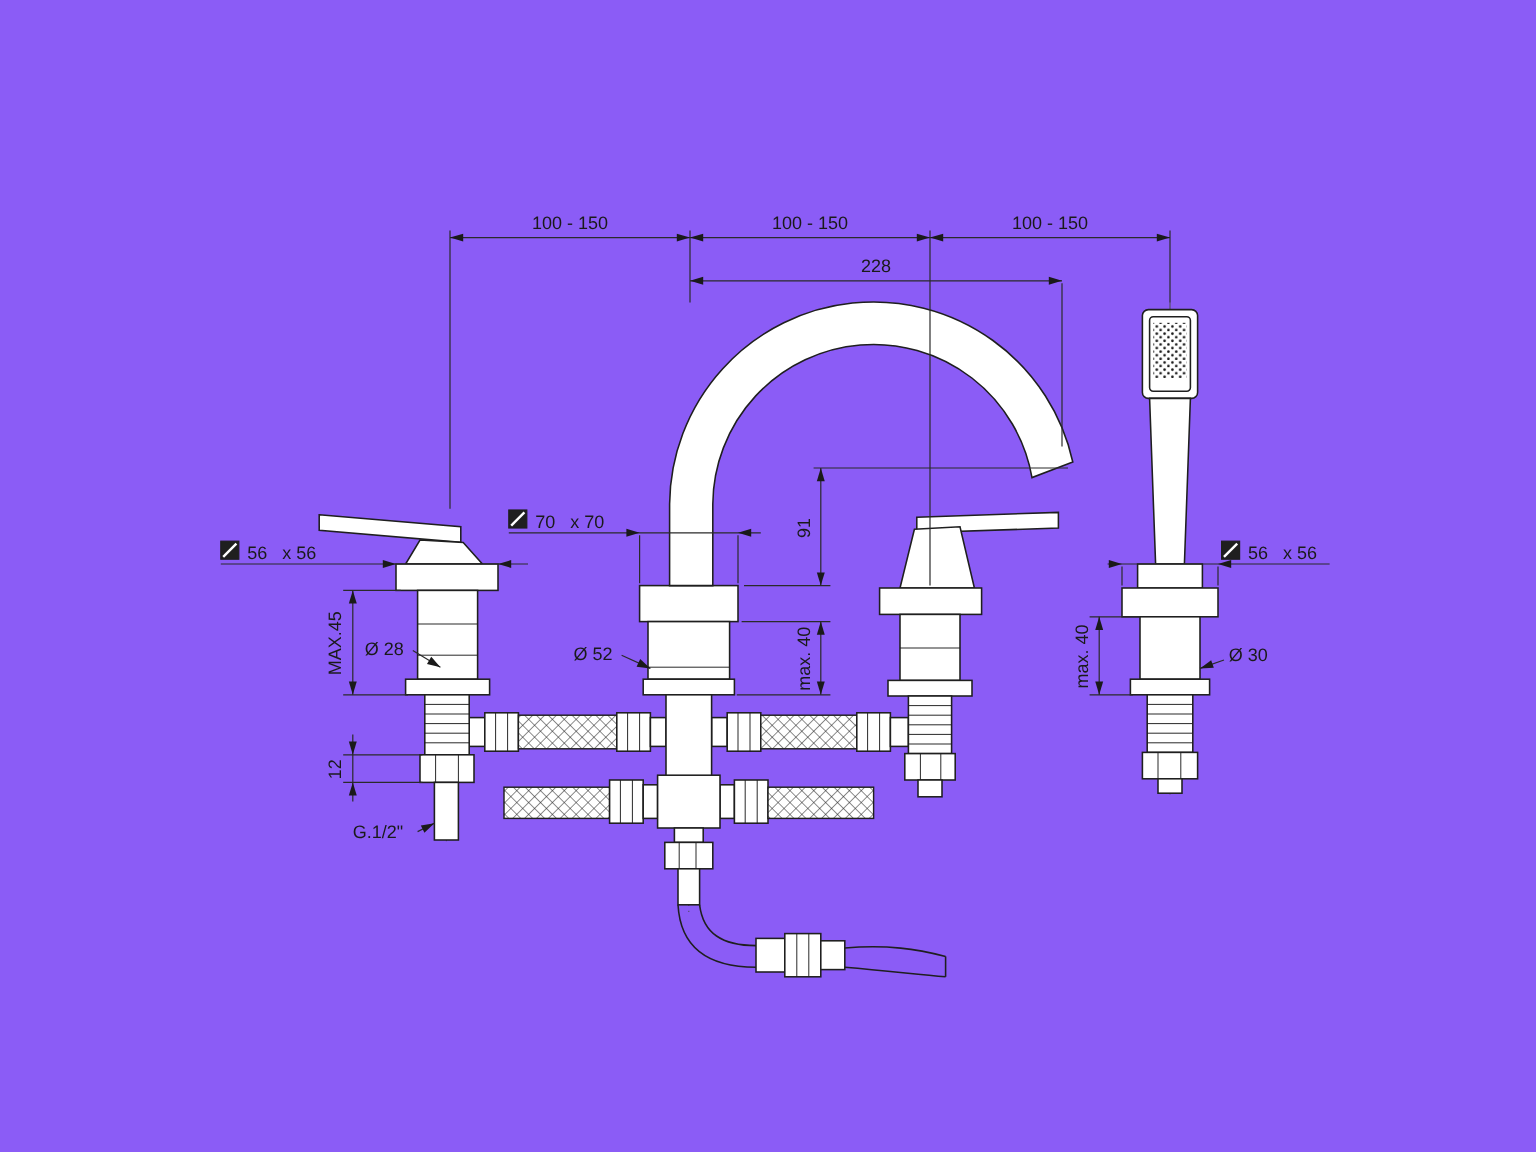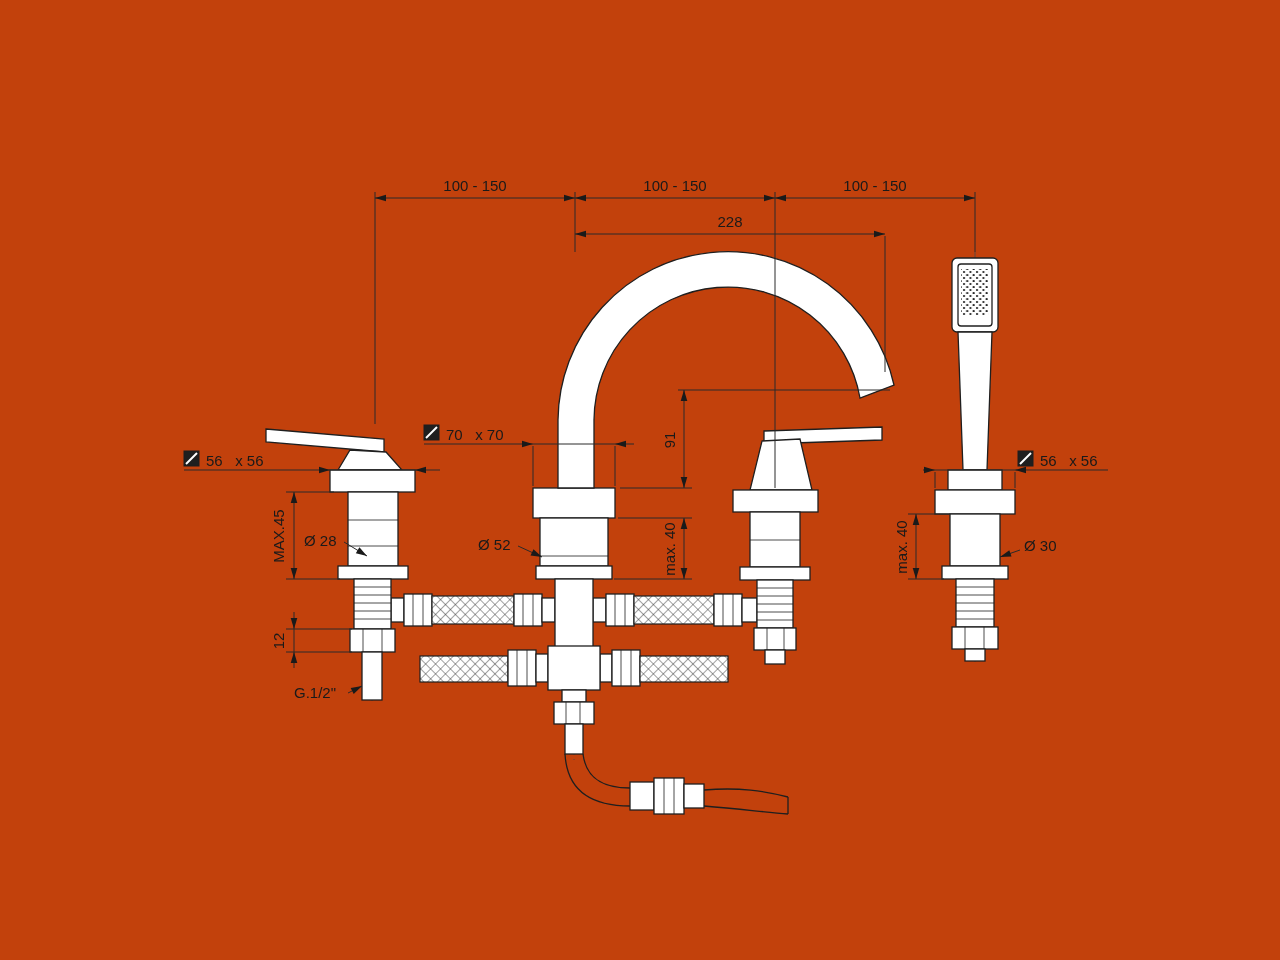--- a/index.html
+++ b/index.html
@@ -1,16 +1,16 @@
 <!DOCTYPE html>
 <html><head>
 <meta charset="utf-8">
 <style>
   html,body{margin:0;padding:0;background:#fff;}
-  .canvas{position:relative;width:1280px;height:960px;background:#c2410c;overflow:hidden;}
+  .canvas{position:relative;width:1280px;height:960px;background:#8b5cf6;overflow:hidden;}
   svg{position:absolute;left:0;top:0;}
   svg text{font-family:"Liberation Sans",sans-serif;font-size:15px;fill:#1a1a1a;white-space:pre;}
   .fl{fill:#ffffff;stroke:#1f1f1f;stroke-width:1.3;}
   .ol{fill:none;stroke:#1f1f1f;stroke-width:1.3;}
   .dl{fill:none;stroke:#2a2a2a;stroke-width:1;}
   .cl{fill:none;stroke:#4a4a4a;stroke-width:0.8;stroke-dasharray:14 4 3 4;}
   .thread{fill:none;stroke:#1f1f1f;stroke-width:0.8;}
   .hatchrect{stroke:#1f1f1f;stroke-width:1.2;}
   .ar{fill:#1a1a1a;stroke:none;}
   .sqsym{fill:#1f1f1f;stroke:#1f1f1f;stroke-width:1;}

